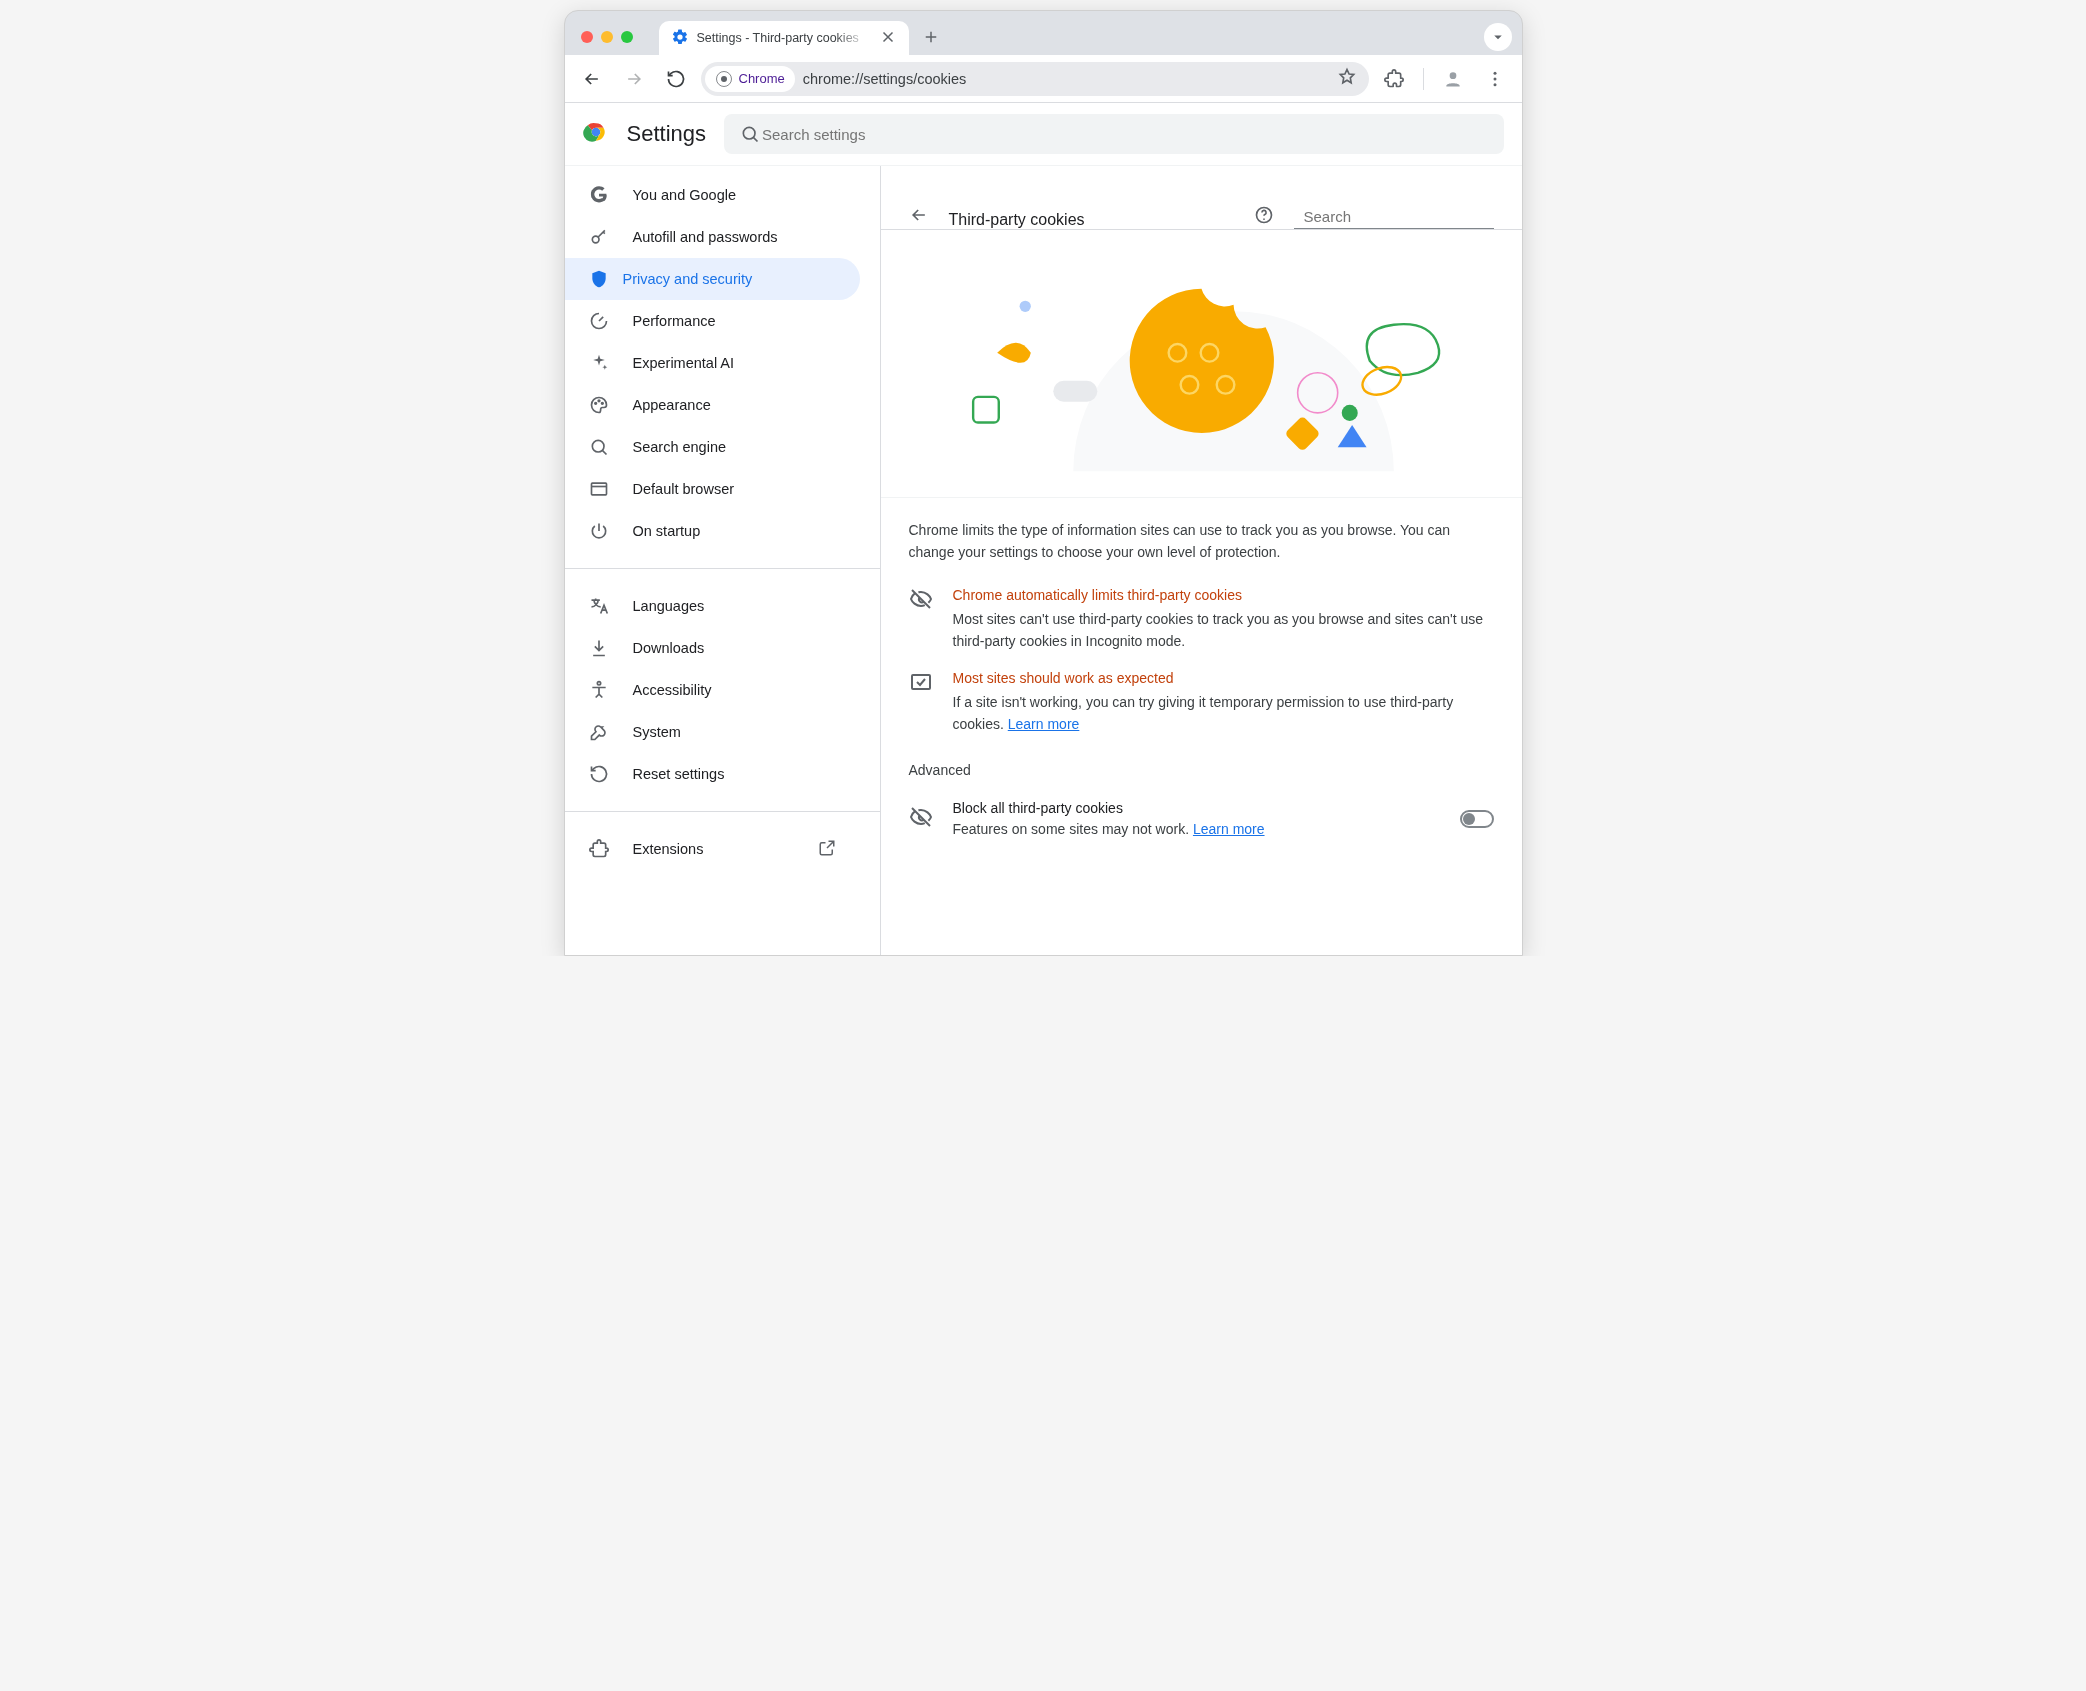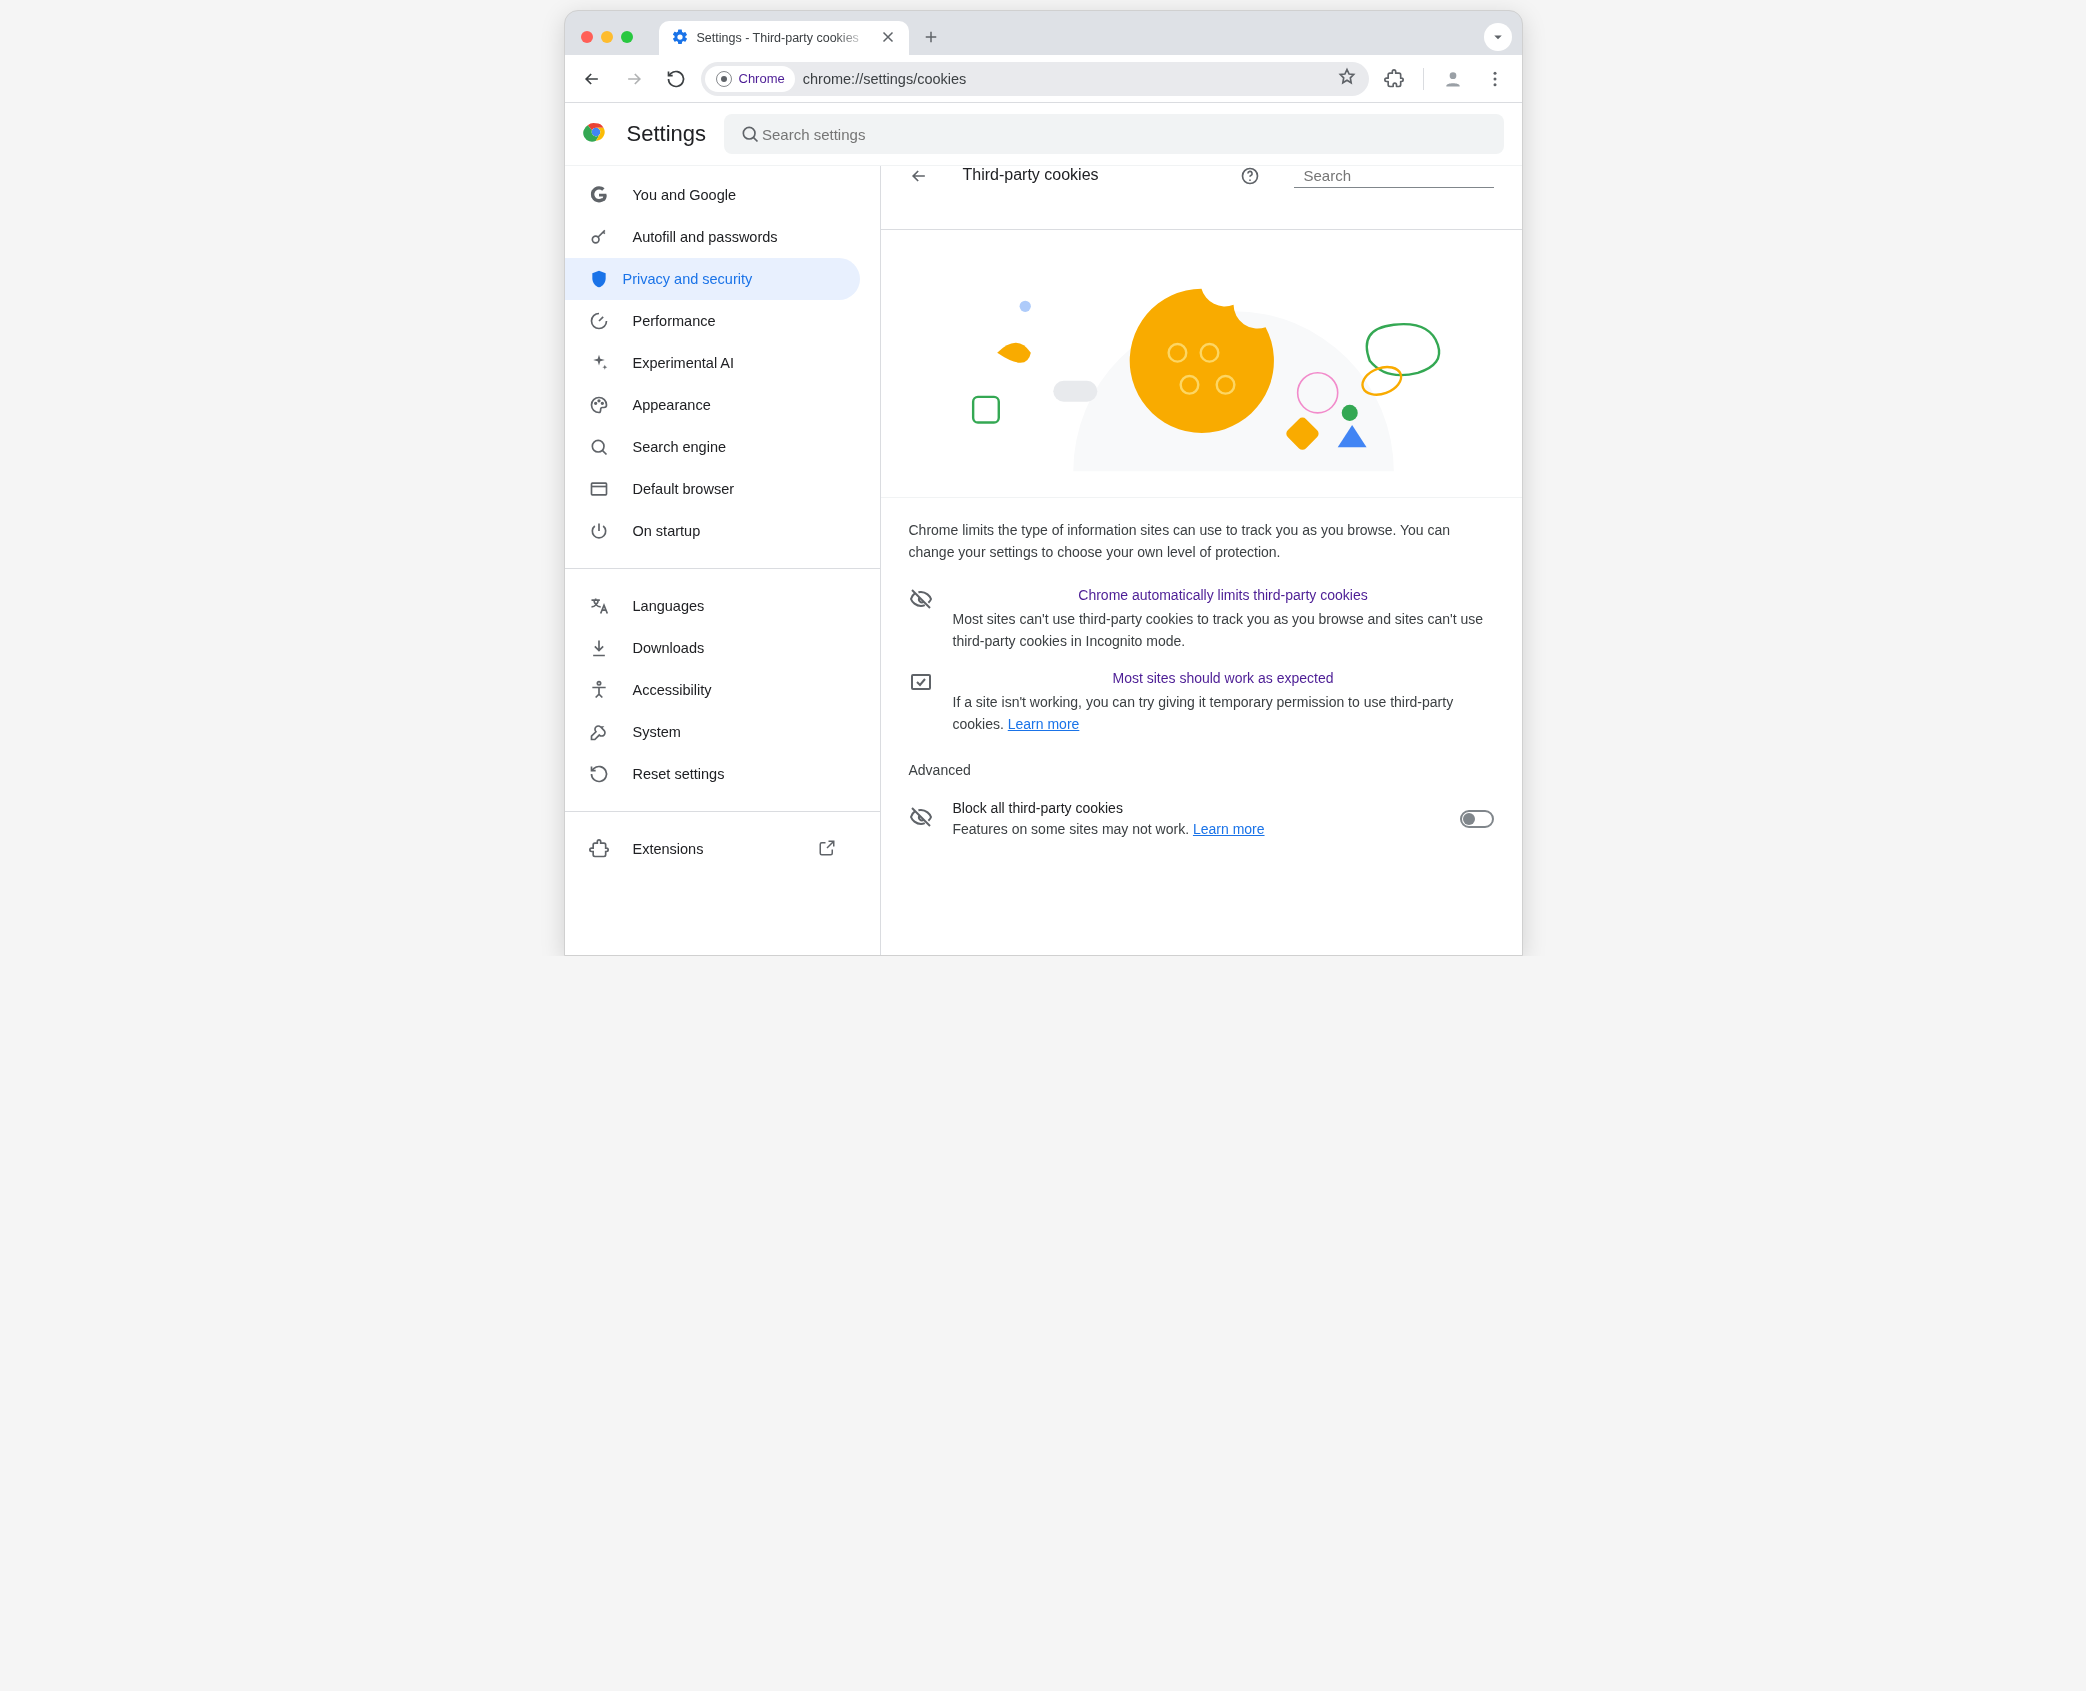--- a/index.html
+++ b/index.html
@@ -158,23 +158,23 @@
   
   .main {
     flex: 1;
     min-width: 0;
     overflow: hidden;
     background: #fff;
   }
   .page-header {
     height: 64px;
     display: flex;
-    align-items: flex-start;
+    align-items: flex-end;
     padding: 0 28px;
-    gap: 34px;
+    gap: 20px;
     border-bottom: 1px solid var(--divider);
     background: #fff;
   }
   .page-header .back { color: #5f6368; }
   .page-header .title { font-size: 16px; color: #202124; font-weight: 400; flex:1; }
   .page-header .help { color: #5f6368; }
   .page-search { display:flex; align-items:center; gap:8px; border-bottom: 1px solid #80868b; padding-bottom:2px; width:200px; color:#5f6368;}
   .page-search input { border:none; outline:none; font-size:15px; flex:1; background:transparent; color:var(--text-primary);}
 
   .scroll {
@@ -201,21 +201,21 @@
   .section p { margin: 0 0 14px 0; }
 
   .info-row {
     display:flex;
     gap: 20px;
     padding: 8px 28px 8px 28px;
     align-items: flex-start;
   }
   .info-row .row-icon { width:24px; color:#5f6368; flex:none; margin-top:2px;}
   .info-row .row-body { flex:1; font-size:14px; color:#3c4043; line-height:1.55;}
-  .info-row .row-body b { font-weight: 400; color:#4c1d95; display:block; margin-bottom:2px;text-align:center;}
+  .info-row .row-body b { font-weight: 400; color:#c2410c; display:block; margin-bottom:2px;}
   .info-row a { color: var(--link); text-decoration: underline; }
 
   .subheading {
     padding: 18px 28px 6px 28px;
     font-size: 14px;
     color: #3c4043;
     font-weight: 500;
   }
 
   .setting-row {

